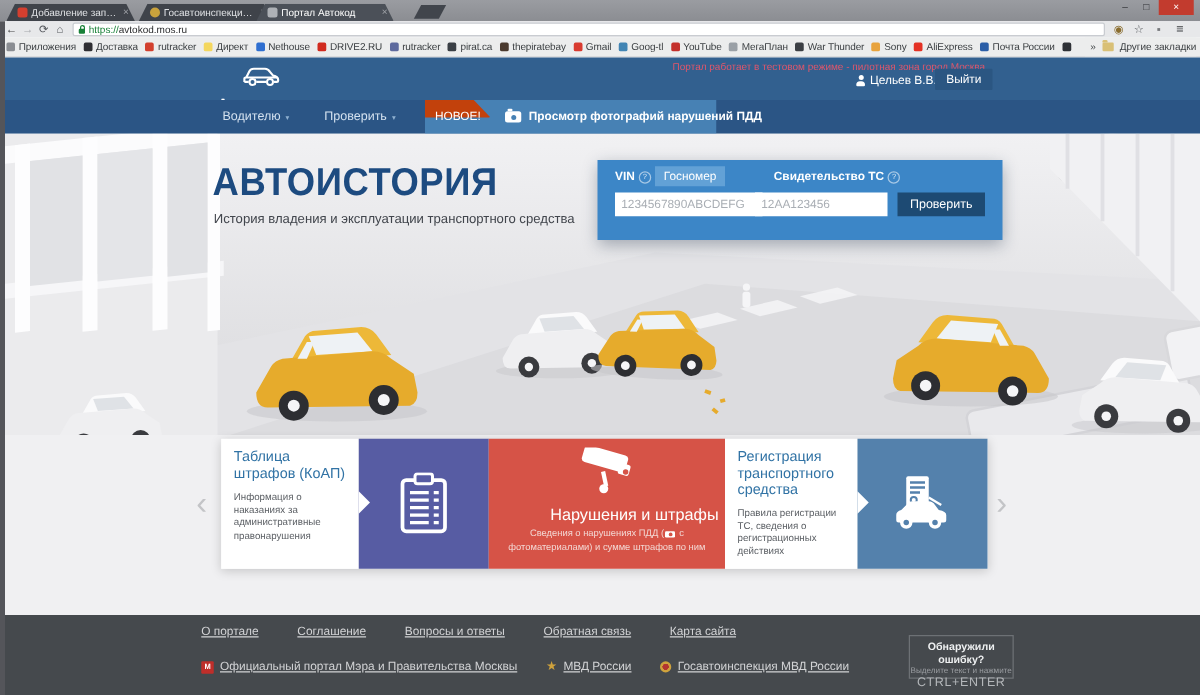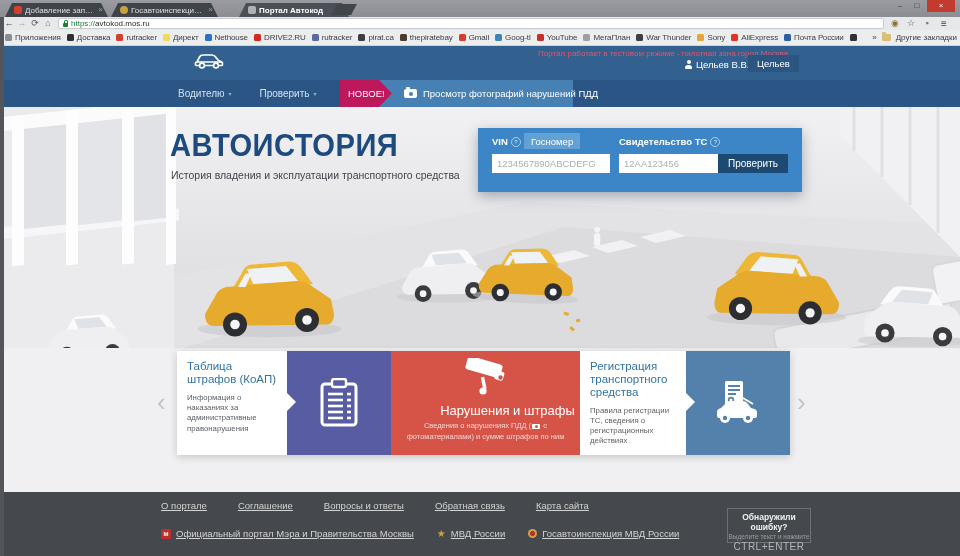--- a/index.html
+++ b/index.html
@@ -55,24 +55,24 @@
   .person::after{content:"";position:absolute;left:0;top:4.5px;width:7px;height:4.5px;border-radius:3px 3px 1px 1px;background:#fff;}
   #logout{position:absolute;left:744px;top:9px;background:#2b5682;color:#fff;font-size:9.5px;
       padding:3px 9px;border-radius:1px;}
 
   
   #navband{left:4px;top:80px;width:956px;height:27px;background:#2b5585;}
   #navlinks{position:absolute;left:174px;top:0;height:27px;display:flex;gap:28px;align-items:center;}
   .navlink{display:flex;align-items:center;gap:4px;color:#d3e1ef;font-size:10px;}
   .caret{font-size:6px;color:#8fb0d0;}
   #promo-bg{position:absolute;left:336px;top:0;width:233px;height:27px;background:#4781b4;}
-  #new-badge{position:absolute;left:336px;top:0;width:52px;height:27px;background:#be185d;
+  #new-badge{position:absolute;left:336px;top:0;width:52px;height:14px;background:#c2410c;
       clip-path:polygon(0 0,39px 0,52px 13.5px,39px 27px,0 27px);color:#fff;font-size:9.5px;
       line-height:27px;padding-left:8px;box-sizing:border-box;z-index:2;}
-  #promo{position:absolute;left:400px;top:0;height:27px;display:flex;align-items:center;gap:6px;color:#fff;font-size:9.5px;}
+  #promo{position:absolute;left:400px;top:0;height:27px;display:flex;align-items:center;gap:6px;color:#fff;font-size:9.5px;font-weight:bold;}
   .cam-icon{width:13px;height:9px;background:#fff;border-radius:2px;position:relative;}
   .cam-icon::before{content:"";position:absolute;left:4.5px;top:2.5px;width:4px;height:4px;border-radius:50%;background:#4781b4;}
   .cam-icon::after{content:"";position:absolute;left:2px;top:-2px;width:4px;height:2px;background:#fff;border-radius:1px;}
 
   
   #hero{left:4px;top:107px;width:956px;height:241px;background:linear-gradient(#f1f1f3,#d9d9dc);overflow:hidden;}
   #hero-title{position:absolute;left:166px;top:21px;font-size:31px;font-weight:700;color:#1d4b80;
       transform:scaleX(.94);transform-origin:left;letter-spacing:.5px;}
   #hero-sub{position:absolute;left:167px;top:62px;font-size:10.5px;color:#41454c;}
   #checkform{position:absolute;left:474px;top:21px;width:324px;height:64px;background:#3c86c7;
@@ -129,21 +129,21 @@
   <div class="tab" style="left:5px;width:103px;">
     <span class="favicon" style="background:#d43f2f;"></span>
     <span class="tab-label">Добавление записи</span>
     <span class="tab-close">×</span>
   </div>
   <div class="tab" style="left:111px;width:107px;">
     <span class="favicon" style="background:#c9a23c;border-radius:50%;"></span>
     <span class="tab-label">Госавтоинспекция МВД</span>
     <span class="tab-close">×</span>
   </div>
-  <div class="tab active" style="left:239px;width:110px;font-weight:bold;">
+  <div class="tab active" style="left:205px;width:110px;">
     <span class="favicon" style="background:#aeb1b6;"></span>
     <span class="tab-label">Портал Автокод</span>
     <span class="tab-close">×</span>
   </div>
   <div id="newtab" class="abs"></div>
   <div class="winbtn" id="btn-min" style="left:893px;width:14px;">–</div>
   <div class="winbtn" id="btn-max" style="left:909px;width:16px;">□</div>
   <div class="winbtn" id="btn-close" style="left:927px;width:28px;">×</div>
 </div>
 
@@ -275,21 +275,21 @@
       <circle cx="8" cy="13.5" r="2.4" fill="none" stroke="#fff" stroke-width="1.6"></circle>
       <circle cx="22" cy="13.5" r="2.4" fill="none" stroke="#fff" stroke-width="1.6"></circle>
     </svg>
     <span id="logo-text">Автокод</span>
   </div>
   <div id="notice">Портал работает в тестовом режиме - пилотная зона город Москва</div>
   <div id="userchip">
     <span class="person"></span>
     <span>Цельев В.В.</span>
   </div>
-  <div id="logout">Цельев</div>
+  <div id="logout">Выйти</div>
 </div>
 
 <div id="navband" class="abs">
   <div id="navlinks">
 
       <span class="navlink">
         <span>Водителю</span>
         <span class="caret">▾</span>
       </span>
 
@@ -397,21 +397,21 @@
   </svg>
 
   <div id="hero-title">АВТОИСТОРИЯ</div>
   <div id="hero-sub">История владения и эксплуатации транспортного средства</div>
 
   <div id="checkform">
     <span class="flabel" style="left:14px;top:8px;"><span>VIN</span><span class="help">?</span></span>
     <span id="plate-tab">Госномер</span>
     <span class="flabel" style="left:141px;top:8px;"><span>Свидетельство ТС</span><span class="help">?</span></span>
     <input class="fin" style="left: 14px; top: 26px; width: 118px;" placeholder="1234567890ABCDEFG">
-    <input class="fin" style="left: 141px; top: 26px; width: 106px;" placeholder="12AA123456">
+    <input class="fin" style="left: 126px; top: 26px; width: 106px;" placeholder="12AA123456">
     <button id="submit-btn">Проверить</button>
   </div>
 </div>
 
 <div id="midband" class="abs"></div>
 <div class="chev abs" style="left:157px;top:389px;">‹</div>
 <div class="chev abs" style="left:797px;top:389px;">›</div>
 
 <div id="carousel" class="abs">
   <div id="card-a" class="card arrow-r">

